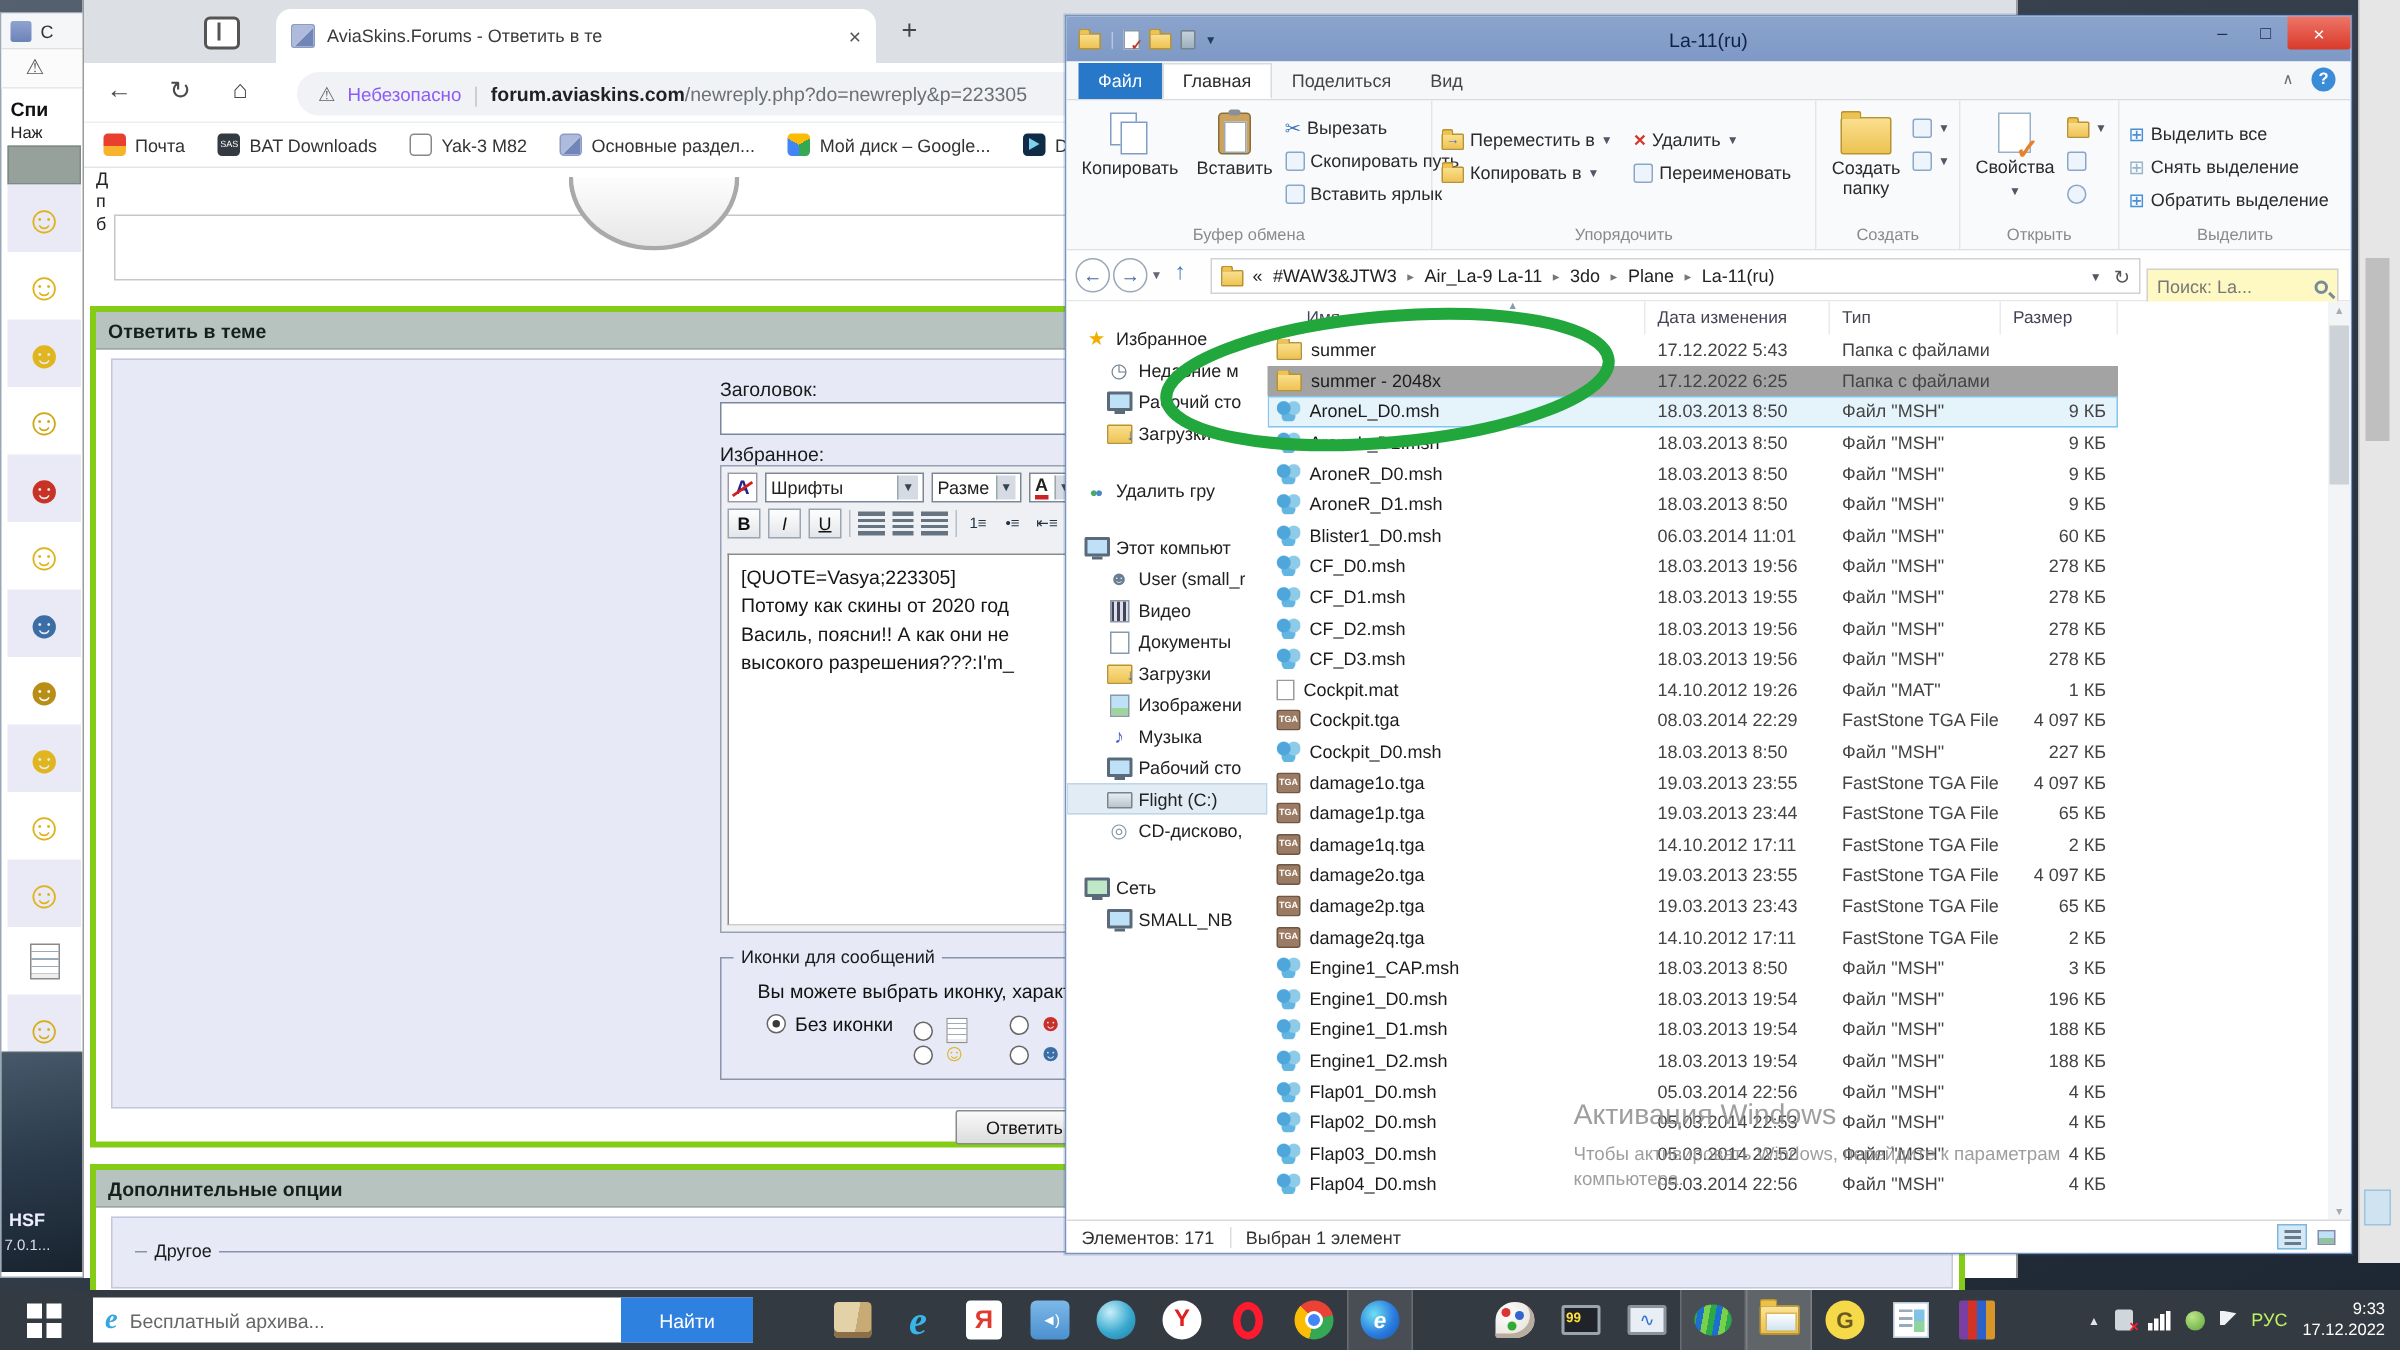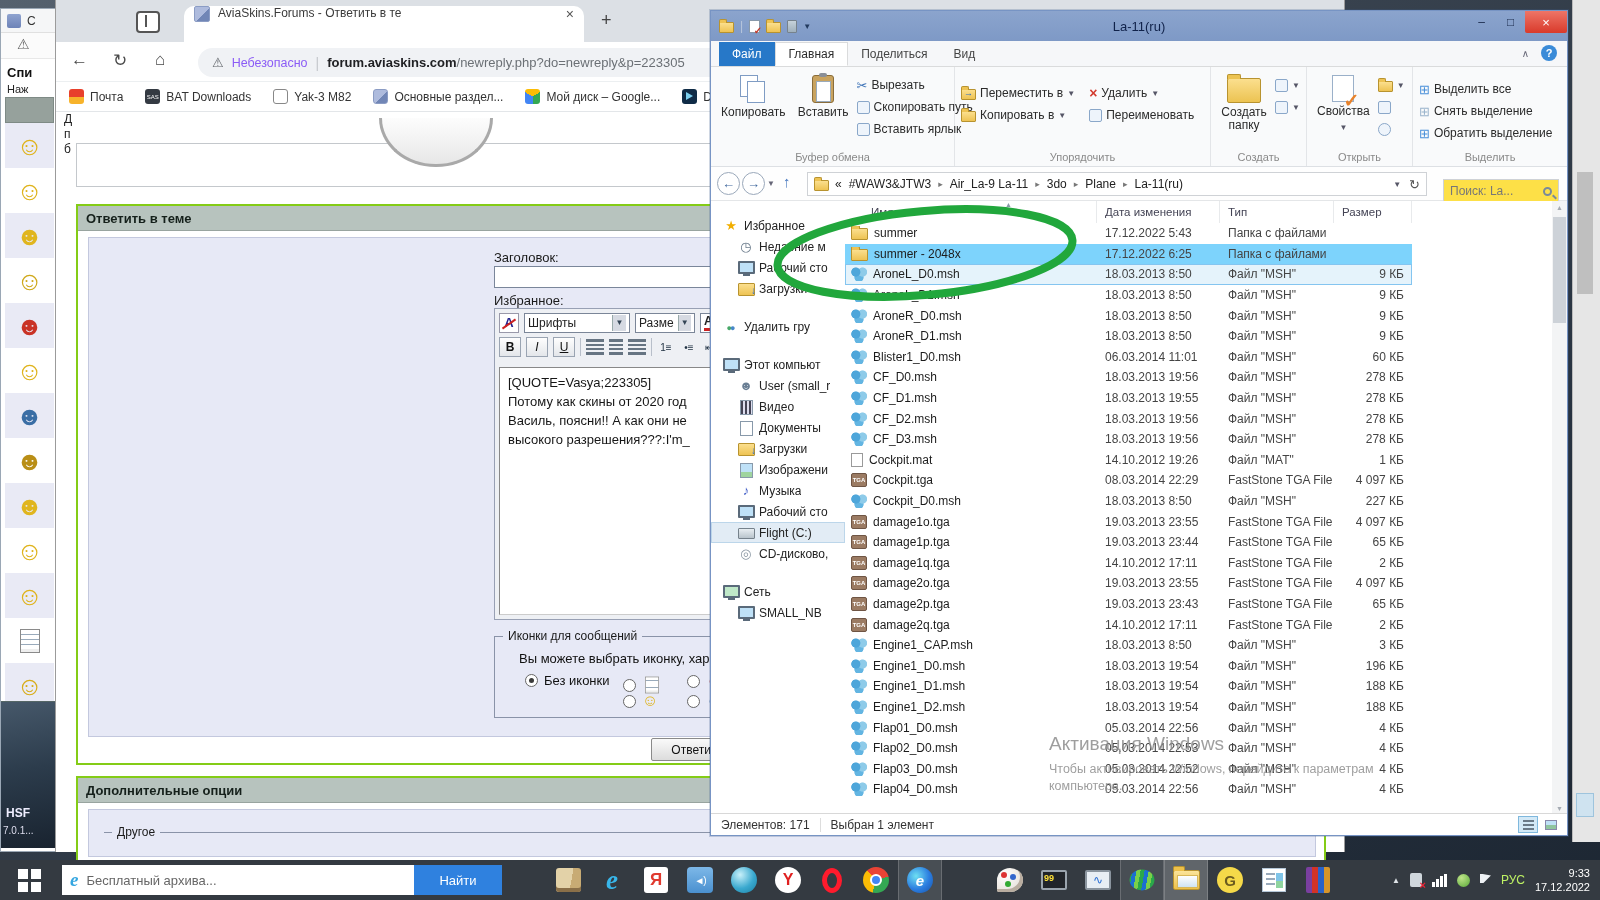--- a/index.html
+++ b/index.html
@@ -27,21 +27,21 @@
 .smglyph{font-size:26px;line-height:26px}
 .ic-note{width:20px;height:24px;background:#fdfdfd;border:1px solid #8a8a8a;box-shadow:inset 0 -3px 0 #eee;background-image:repeating-linear-gradient(#fff 0 4px,#9ab 4px 5px)}
 .photo{position:absolute;left:0;top:692px;width:78px;height:147px;background:linear-gradient(170deg,#46586a 0%,#2c3c4c 45%,#18222e 100%);border-top:1px solid #566}
 .photo .cap1{position:absolute;left:5px;bottom:28px;color:#eef;font-size:12px;font-weight:bold}
 .photo .cap2{position:absolute;left:2px;bottom:12px;color:#dde;font-size:10px}
 
 .browser{left:55px;top:0;width:1290px;height:852px;background:#fff;border:1px solid #9b9b9b;border-top:none}
 .tabstrip{position:absolute;left:0;top:0;width:100%;height:42px;background:#dce0e5}
 .tab-actions{position:absolute;left:80px;top:11px;width:24px;height:22px;border:2px solid #555;border-radius:4px;background:#fff}
 .tab-actions::before{content:"";position:absolute;left:2px;top:2px;width:5px;height:12px;border-right:2px solid #555}
-.tab{position:absolute;left:128px;top:6px;width:400px;height:36px;background:#fff;border-radius:10px 10px 0 0;display:flex;align-items:flex-start;padding:0 10px;gap:8px}
+.tab{position:absolute;left:128px;top:6px;width:400px;height:36px;background:#fff;border-radius:10px 10px 0 0;display:flex;align-items:center;padding:0 10px;gap:8px}
 .favicon{width:16px;height:16px;background:linear-gradient(135deg,#aebbdd 0 55%,#7186b6 55%);border:1px solid #8b9cc4;border-radius:2px;flex:none}
 .tabtitle{font-size:12px;color:#3a3a3a;white-space:nowrap;overflow:hidden;max-width:300px}
 .tabclose{margin-left:auto;font-size:14px;color:#555}
 .newtab{position:absolute;left:545px;top:10px;font-size:18px;color:#444}
 .addrrow{position:absolute;left:0;top:42px;width:100%;height:40px;background:#fff;border-bottom:1px solid #eceff1}
 .bbtn{position:absolute;top:8px;font-size:17px;color:#4a4a4a}
 .urlpill{position:absolute;left:142px;top:6px;width:566px;height:29px;background:#f0f2f5;border-radius:15px;display:flex;align-items:center;padding:0 14px;gap:8px}
 .warn-sm{font-size:13px;color:#5f6368}
 .sec-label{font-size:12.5px;color:#8b5cf6}
 .pill-sep{color:#c5c8cc;font-size:14px}
@@ -56,21 +56,21 @@
 .page-icon{background:#fff;border:1px solid #888}
 .forum-icon{background:linear-gradient(135deg,#aebbdd 0 55%,#7186b6 55%);border:1px solid #8b9cc4}
 .drive-icon{background:conic-gradient(from 180deg,#4285f4 0 120deg,#fbbc04 0 240deg,#34a853 0 360deg);border-radius:3px}
 .deepl-icon{background:#0f2b46;position:relative}
 .deepl-icon::before{content:"";position:absolute;left:4px;top:3px;border-left:7px solid #7cd0f0;border-top:4px solid transparent;border-bottom:4px solid transparent}
 
 .bcontent{position:absolute;left:0;top:112px;width:100%;height:740px;background:#fff}
 .cutchars{position:absolute;left:8px;top:0;font-size:12px;color:#222;line-height:15px}
 .box1{position:absolute;left:20px;top:31px;width:1250px;height:44px;border:1px solid #c4c8cc;background:#fff}
 .arc{position:absolute;left:323px;top:6px;width:114px;height:49px;border:3px solid #a9a9a9;border-top:none;border-radius:0 0 60px 60px/0 0 52px 52px;background:linear-gradient(#fdfdfd,#e7e7e7)}
-.fsection{position:absolute;left:20px;width:1250px;background:#fff;border:2px solid #84cc16}
+.fsection{position:absolute;left:4px;width:1250px;background:#fff;border:4px solid #84cc16}
 .sec1{top:92px;height:561px}
 .sec2{top:664px;height:90px}
 .fhdr{height:25px;background:#b7c3be;border-bottom:1px solid #98a49f;display:flex;align-items:center;padding-left:8px;font-size:13px;font-weight:bold;color:#15201b}
 .fpanel{position:absolute;left:10px;top:31px;width:1228px;background:#e7e9f6;border:1px solid #c3c8de}
 .fpanel.p1{height:500px}
 .fpanel.p2{height:48px}
 .flabel{position:absolute;font-size:13px;color:#1a1a1a}
 .finput{position:absolute;background:#fff;border:1px solid #7a869a;height:22px}
 .editor{position:absolute;left:405px;top:70px;width:582px;height:312px;border:1px solid #98a0b4;background:#eef0f4}
 .edrow{display:flex;align-items:center;gap:5px;padding:3px 4px;height:27px}
@@ -145,21 +145,21 @@
 .mvarrow::after{content:"→";position:absolute;left:2px;top:-2px;color:#2f6fc4;font-size:9px;font-weight:bold}
 .eaddr{position:absolute;left:0;top:156px;width:100%;height:34px;background:#fefefe;border-bottom:1px solid #e4e6e8}
 .navcirc{position:absolute;top:5px;width:23px;height:23px;border-radius:50%;border:1px solid #9aa8ba;color:#41699e;display:flex;align-items:center;justify-content:center;font-size:13px;background:#fff}
 .addrdd{position:absolute;left:56px;top:12px;font-size:8px;color:#667}
 .uparr{position:absolute;left:72px;top:6px;font-size:15px;color:#4a7ac0;font-weight:bold}
 .addrbox{position:absolute;left:96px;top:5px;width:620px;height:24px;background:#fff;border:1px solid #cfd2d6;display:flex;align-items:center;padding:0 6px;gap:6px}
 .crumbs{display:flex;align-items:center;gap:7px;font-size:12px;color:#222;flex:1;white-space:nowrap;overflow:hidden}
 .crumb-sep{font-size:9px;color:#777}
 .addr-right{display:flex;align-items:center;gap:8px}
 .refr{font-size:13px;color:#555}
-.esearch{position:absolute;right:8px;top:12px;width:116px;height:24px;background:#fde047;border:1px solid #cfd2d6;display:flex;align-items:center;padding:0 6px;justify-content:space-between}
+.esearch{position:absolute;right:8px;top:12px;width:128px;height:24px;background:#fef9c3;border:1px solid #cfd2d6;display:flex;align-items:center;padding:0 6px;justify-content:space-between}
 .esearch .ph{font-size:12px;color:#777;white-space:nowrap;overflow:hidden}
 .lens{width:9px;height:9px;border:2px solid #7a8a9a;border-radius:50%;position:relative;flex:none}
 .lens::after{content:"";position:absolute;left:7px;top:7px;width:5px;height:2px;background:#7a8a9a;transform:rotate(45deg)}
 .emain{position:absolute;left:0;top:190px;width:100%;height:614px;background:#fff}
 #navpane{position:absolute;left:0;top:0;width:134px;height:100%;padding-top:14px;overflow:hidden}
 .navrow{display:flex;align-items:center;height:21px;font-size:12px;color:#222;white-space:nowrap;overflow:hidden}
 .navrow.lvl0{padding-left:12px}
 .navrow.lvl1{padding-left:27px}
 .navrow.sel{background:#e2ecf5;box-shadow:inset 0 0 0 1px #bcd6ea}
 .navgap{height:17px}
@@ -184,21 +184,21 @@
 .cd-icon::before{content:"◎";color:#8a97a3}
 #filehdr{position:absolute;left:134px;top:0;height:22px;display:flex;font-size:11.5px;color:#445}
 .hcell{border-right:1px solid #e8eaec;display:flex;align-items:center;padding-left:8px;position:relative}
 .hc-name{width:252px;padding-left:26px}
 .hc-date{width:123px}
 .hc-type{width:114px}
 .hc-size{width:78px}
 .sortarr{position:absolute;left:160px;top:0;font-size:7px;color:#8899a8}
 #file-rows{position:absolute;left:134px;top:22px;width:575px}
 .frow{display:flex;align-items:center;height:20.6px;font-size:12px;width:567px}
-.frow.sel{background:#7dd3fc}
+.frow.sel{background:#a3a3a3}
 .frow.hov{background:#e5f3fb;box-shadow:inset 0 0 0 1px #84c5f0}
 .fc-name{width:252px;display:flex;align-items:center;color:#1c1c1c;white-space:nowrap;overflow:hidden}
 .fic{margin:0 6px 0 6px;flex:none}
 .fc-date{width:123px;color:#444;padding-left:8px}
 .fc-type{width:114px;color:#444;padding-left:8px}
 .fc-size{width:78px;color:#444;text-align:right;padding-right:8px}
 .folder-file-icon{width:17px;height:12px;background:linear-gradient(#fbdf8e,#eec353);border:1px solid #b8932f;border-radius:1px;position:relative;margin-top:2px!important}
 .folder-file-icon::before{content:"";position:absolute;top:-4px;left:-1px;width:7px;height:3px;background:#eec353;border:1px solid #b8932f;border-bottom:none;border-radius:2px 2px 0 0}
 .msh-file-icon{width:16px;height:14px;background:radial-gradient(circle at 30% 36%,#4ea6da 4.2px,transparent 5px),radial-gradient(circle at 72% 36%,#8ecbe9 4.2px,transparent 5px),radial-gradient(circle at 50% 74%,#63b5e2 4.2px,transparent 5px)}
 .mat-file-icon{width:12px;height:14px;background:#fff;border:1px solid #9a9a9a}

